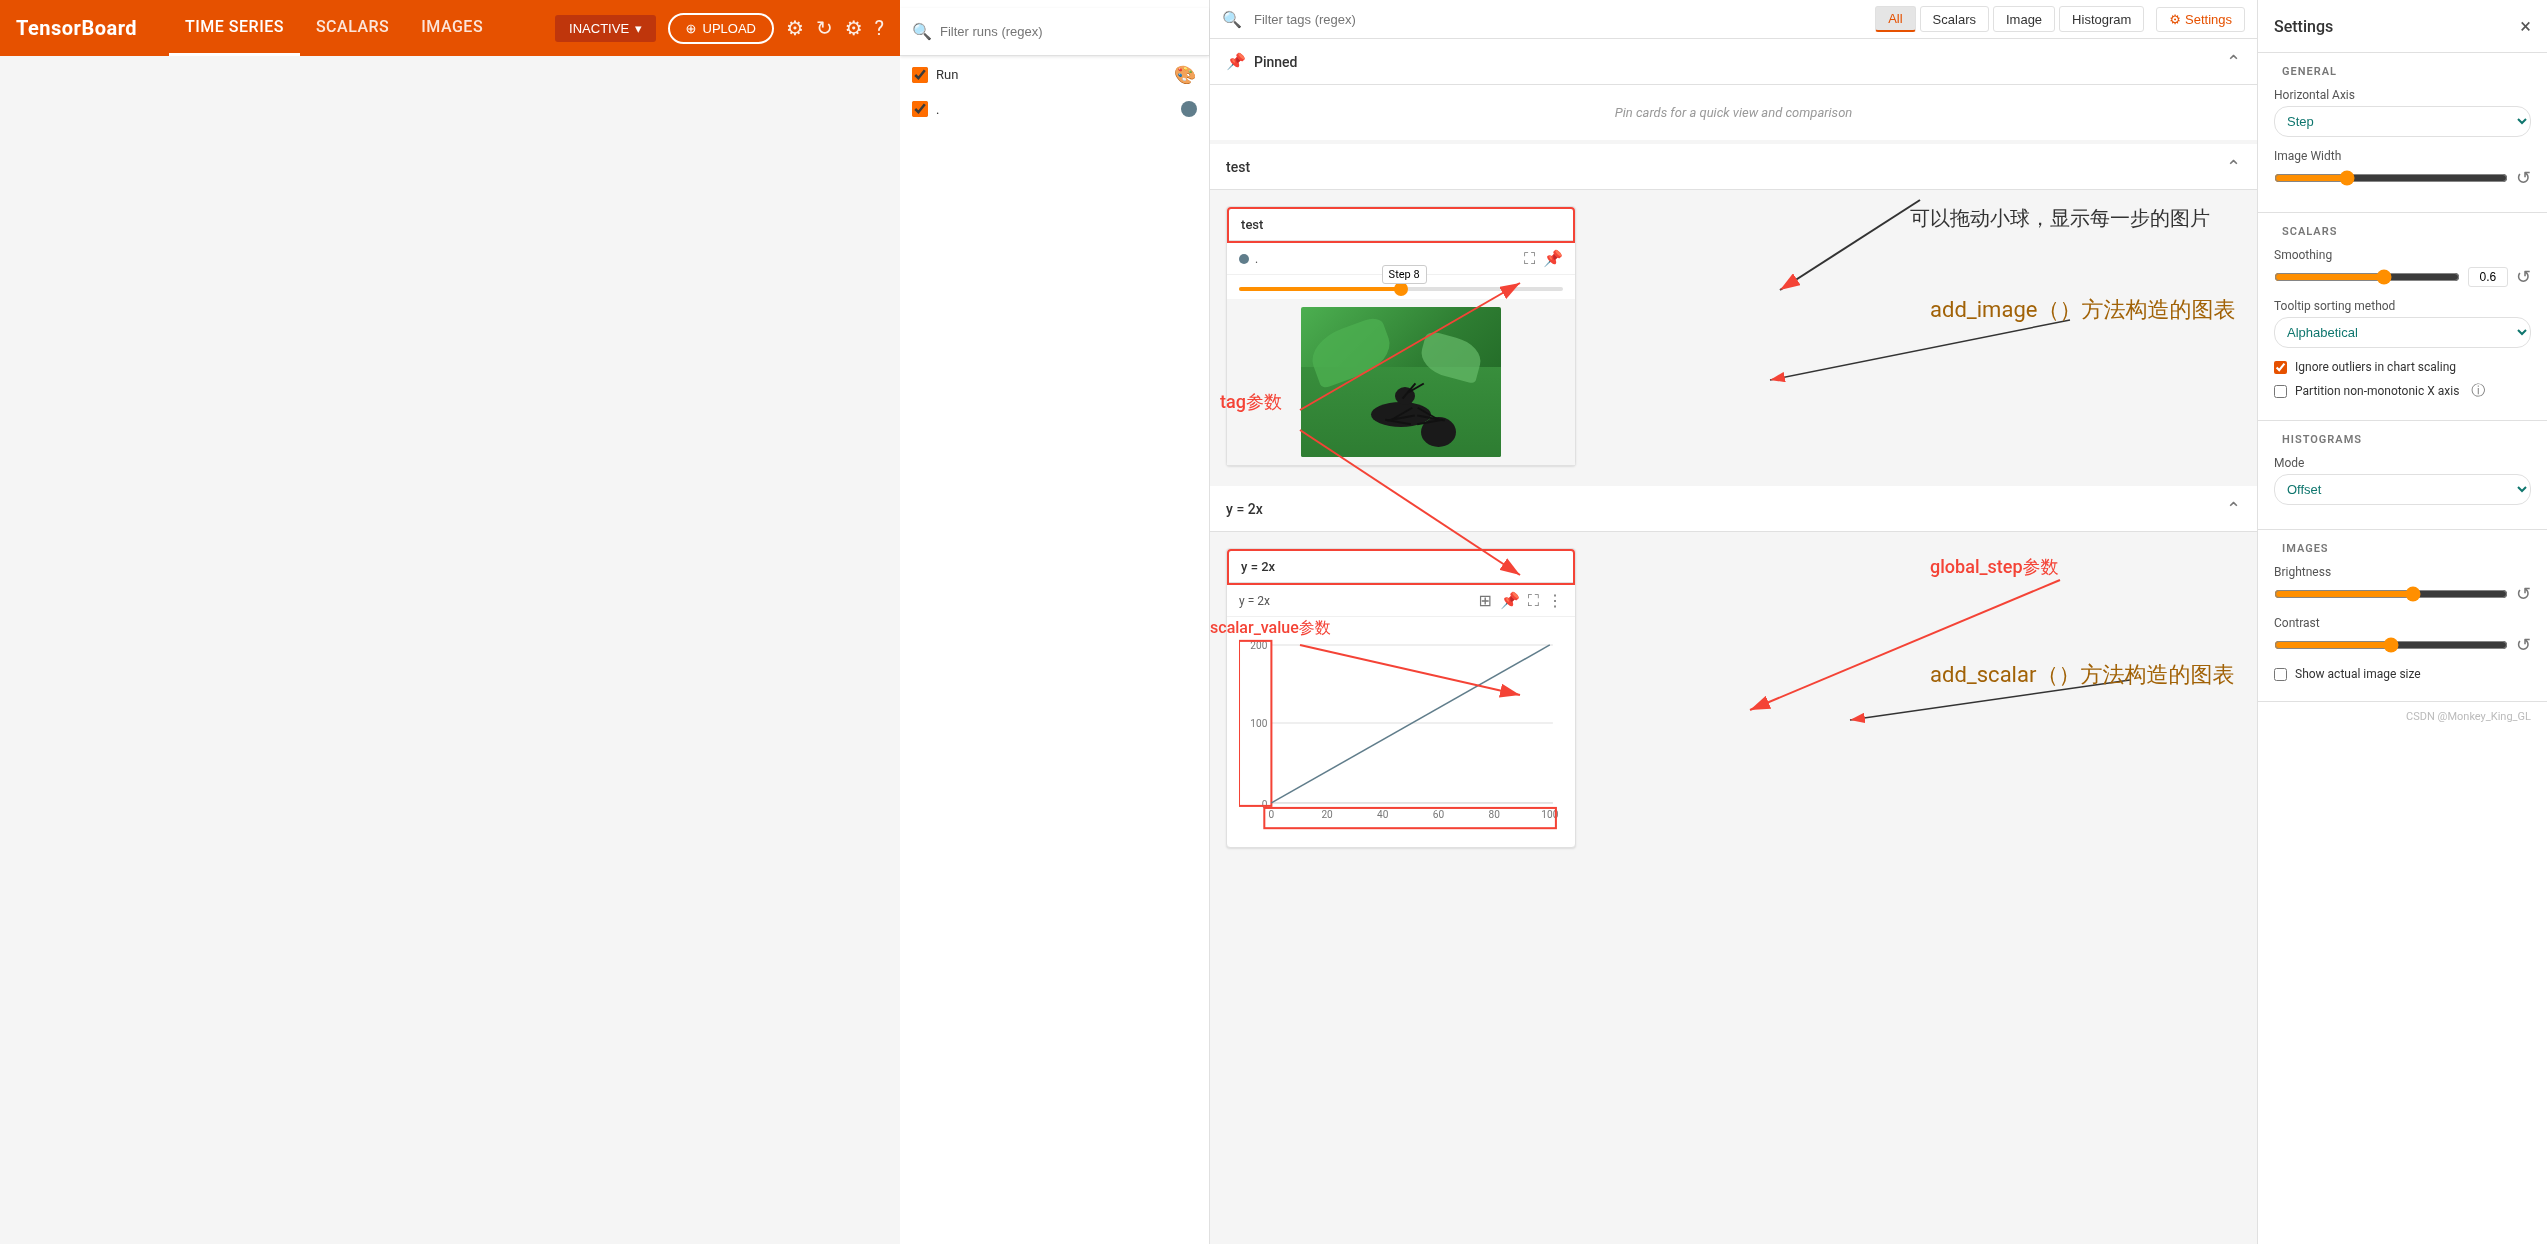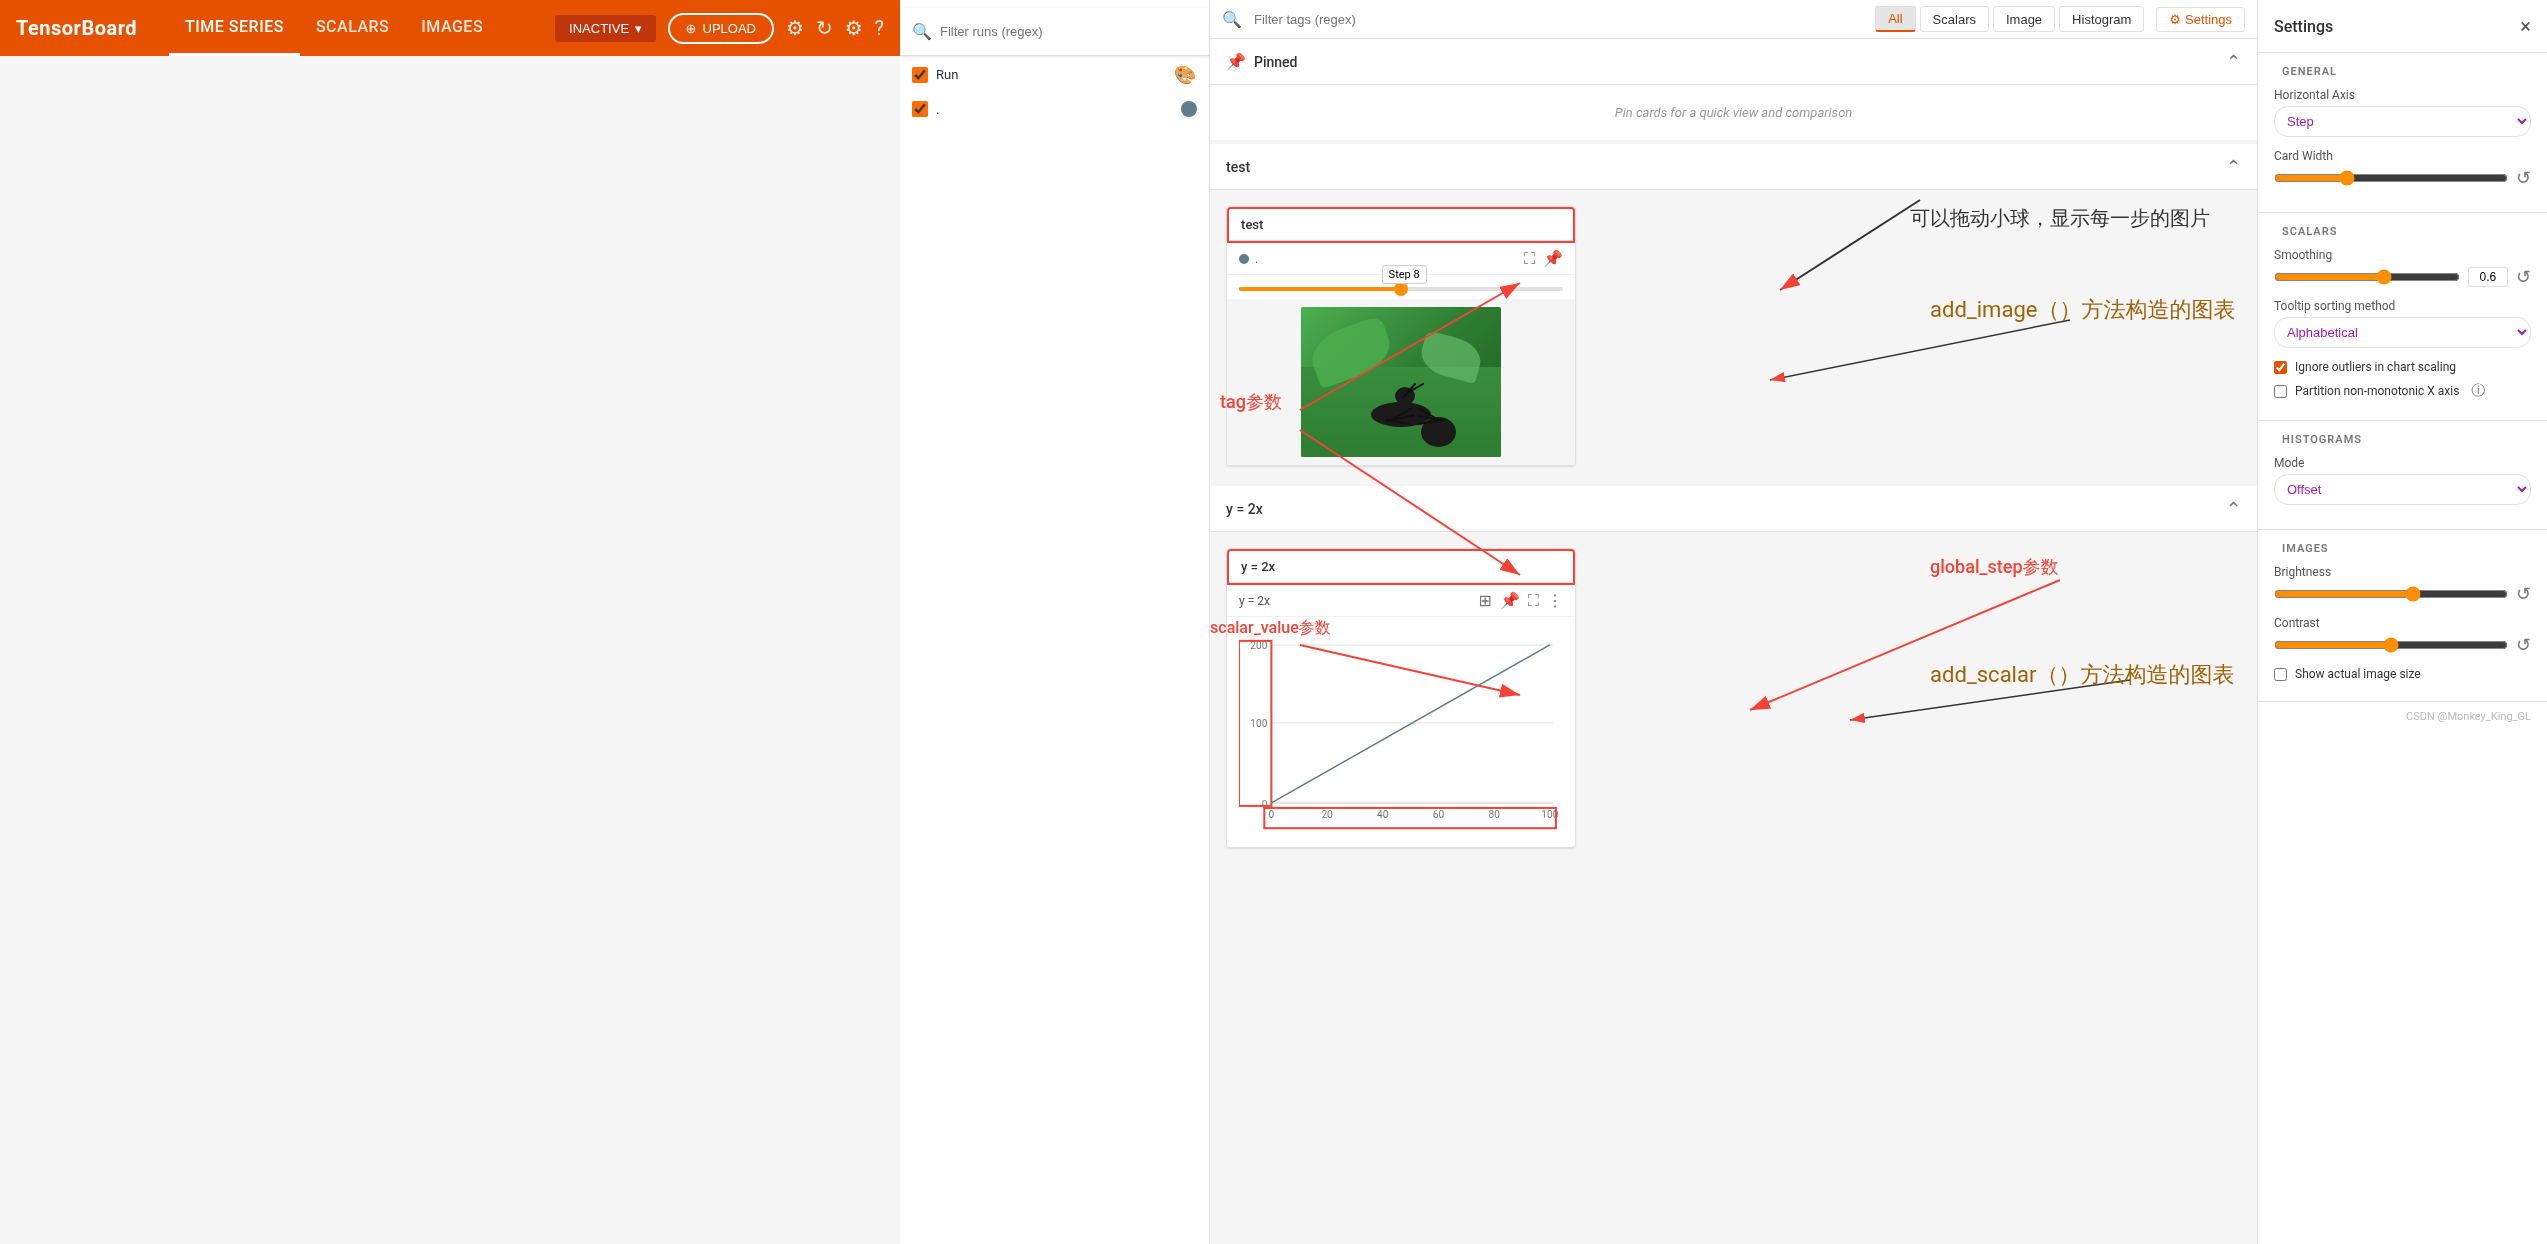--- a/index.html
+++ b/index.html
@@ -419,21 +419,21 @@
       font-size: 12px;
       color: #555;
       margin-bottom: 4px;
     }
     .settings-select {
       width: 100%;
       padding: 6px 8px;
       border: 1px solid #e0e0e0;
       border-radius: 14px;
       font-size: 13px;
-      color: #a21caf;
+      color: #0f766e;
       background: white;
       appearance: auto;
     }
     .settings-slider-row {
       display: flex;
       align-items: center;
       gap: 8px;
     }
     .settings-slider {
       flex: 1;
@@ -776,21 +776,21 @@
         <div class="settings-section-title">GENERAL</div>
         <div class="settings-row">
           <div class="settings-label">Horizontal Axis</div>
           <select class="settings-select">
             <option>Step</option>
             <option>Relative</option>
             <option>Wall</option>
           </select>
         </div>
         <div class="settings-row">
-          <div class="settings-label">Card Width</div>
+          <div class="settings-label">Image Width</div>
           <div class="settings-slider-row">
             <input type="range" class="settings-slider" min="0" max="100" value="30" style="flex: 1 1 0%;">
             <span class="reset-icon">↺</span>
           </div>
         </div>
       </div>
 
       <div class="settings-section">
         <div class="settings-section-title">SCALARS</div>
         <div class="settings-row">

